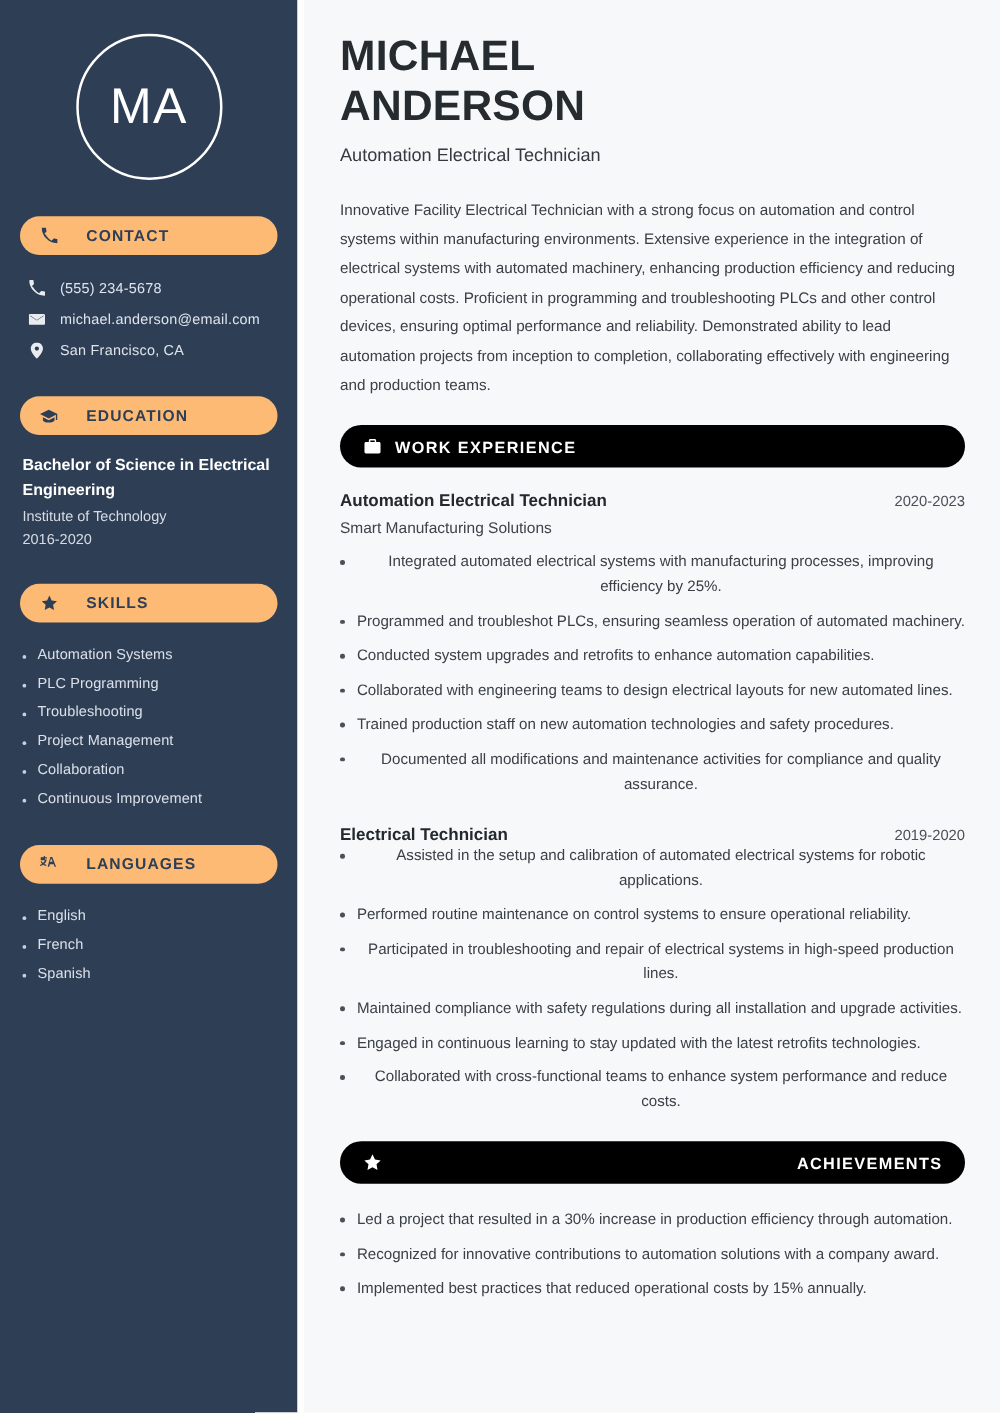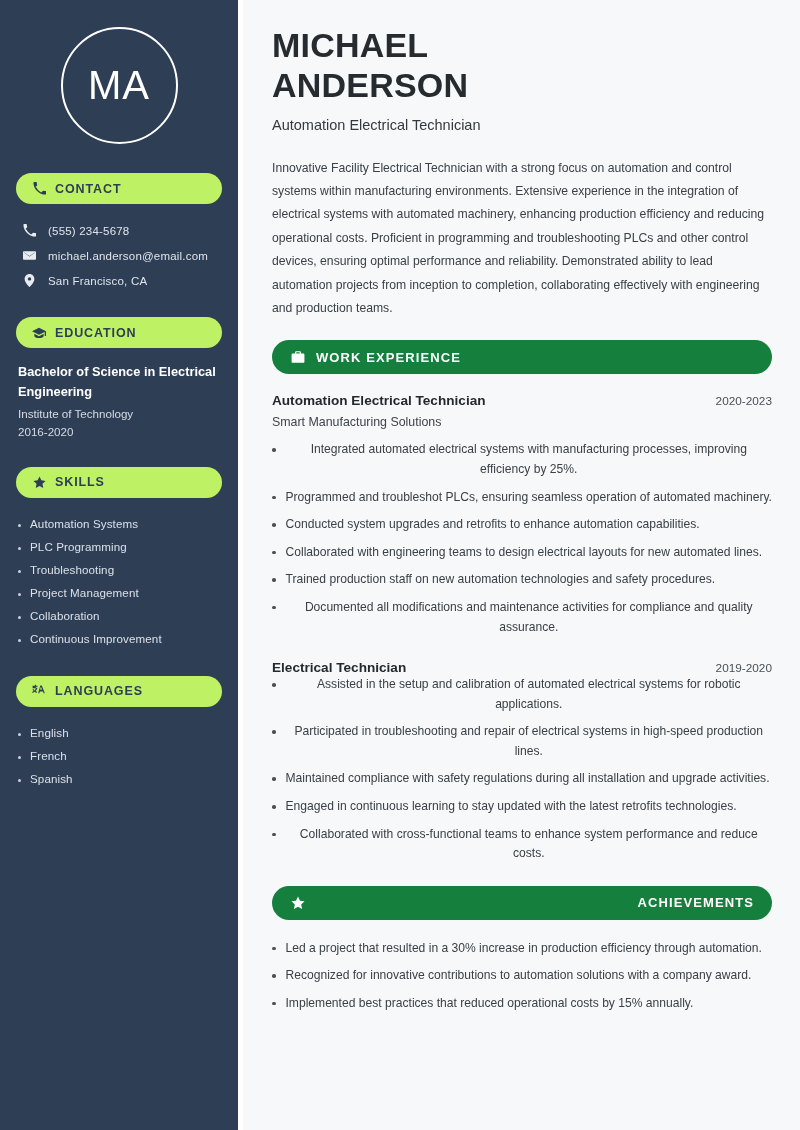--- a/index.html
+++ b/index.html
@@ -45,27 +45,27 @@
     display: flex;
     align-items: center;
     justify-content: center;
     color: #ffffff;
     font-size: 40px;
     font-weight: 400;
     letter-spacing: 1px;
   }
 
   .pill {
-    background: #bef264;
+    background: #fdba74;
     border-radius: 20px;
     height: 31px;
     display: flex;
     align-items: center;
     padding: 0 16px;
-    gap: 9px;
+    gap: 23px;
     margin-bottom: 14px;
   }
   .pill-label {
     color: #2E3E55;
     font-size: 12.5px;
     font-weight: bold;
     letter-spacing: 0.9px;
   }
   .pill-icon {
     display: flex;
@@ -166,21 +166,21 @@
   }
 
   .summary {
     color: #3a4046;
     font-size: 12.2px;
     line-height: 1.92;
     margin-bottom: 20px;
   }
 
   .sec-pill {
-    background: #15803d;
+    background: #000000;
     border-radius: 20px;
     height: 34px;
     display: flex;
     align-items: center;
     padding: 0 18px;
     gap: 11px;
     margin-bottom: 19px;
   }
   .sec-pill .sec-ico {
     width: 15px; height: 15px;
@@ -418,20 +418,24 @@
         <span class="job-role">Electrical Technician</span>
         <span class="job-dates">2019-2020</span>
       </div>
       <ul class="bullets">
         <li>
             <span class="bdot"></span>
             <span class="btxt">Assisted in the setup and calibration of automated electrical systems for robotic applications.</span>
           </li>
         <li>
             <span class="bdot"></span>
+            <span class="btxt">Performed routine maintenance on control systems to ensure operational reliability.</span>
+          </li>
+        <li>
+            <span class="bdot"></span>
             <span class="btxt">Participated in troubleshooting and repair of electrical systems in high-speed production lines.</span>
           </li>
         <li>
             <span class="bdot"></span>
             <span class="btxt">Maintained compliance with safety regulations during all installation and upgrade activities.</span>
           </li>
         <li>
             <span class="bdot"></span>
             <span class="btxt">Engaged in continuous learning to stay updated with the latest retrofits technologies.</span>
           </li>

